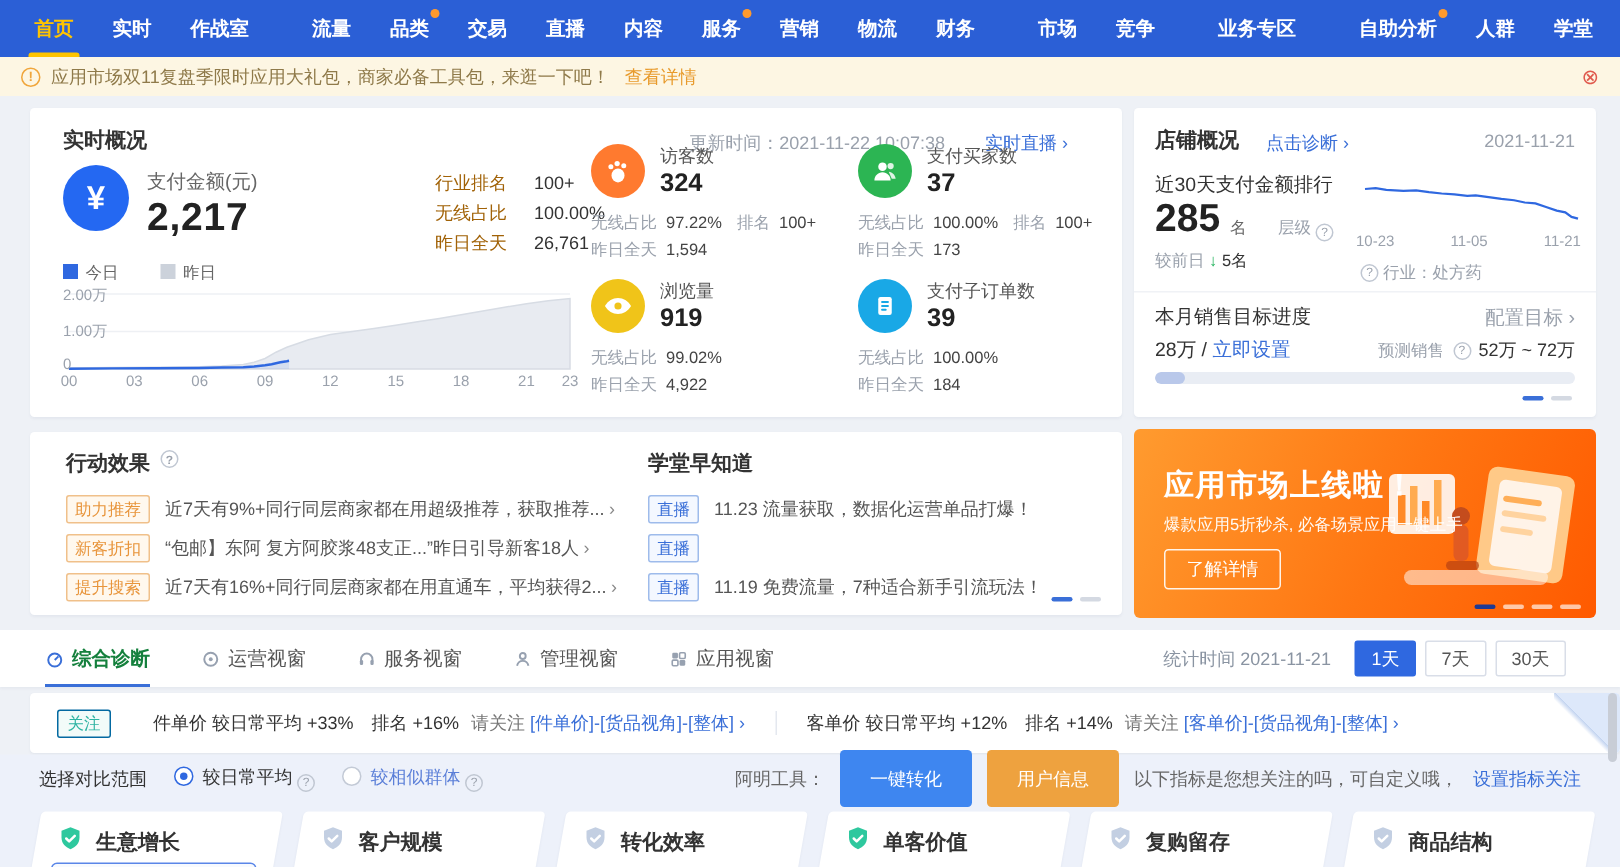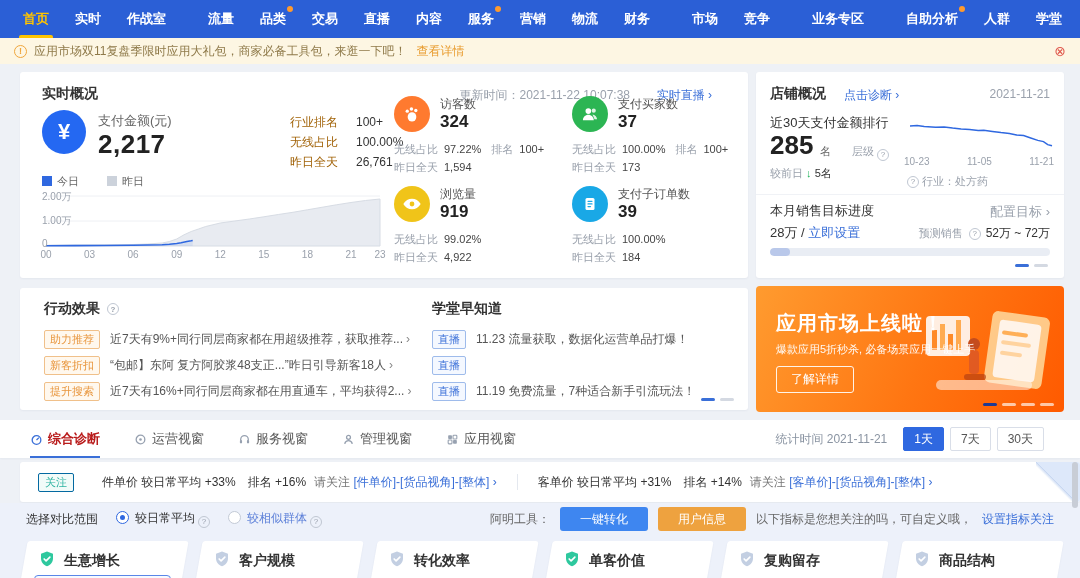--- a/index.html
+++ b/index.html
@@ -72,40 +72,40 @@
   .forecast { position:absolute; right:14px; top:153px; font-size:11px; color:#9aa1ac; display:flex; align-items:center; gap:3px; }
   .forecast .fv { color:#333; font-size:12px; margin-left:2px; }
   .progress { position:absolute; left:14px; top:176px; width:280px; height:8px; border-radius:4px; background:#e9edf4; overflow:hidden; }
   .progress .fill { height:100%; width:7%; background:#b9c8ea; border-radius:4px; }
   .dash-ind { position:absolute; display:flex; gap:5px; }
   .dash { width:14px; height:3px; border-radius:2px; background:#d4d9e2; }
   .dash.on { background:#3a6fd8; }
 
   
   .actions { left:20px; top:288px; width:728px; height:122px; }
-  .act-title { position:absolute; left:24px; top:12px; font-size:14px; font-weight:bold; color:#333; display:flex; align-items:center; gap:4px; }
+  .act-title { position:absolute; left:24px; top:12px; font-size:14px; font-weight:bold; color:#333; display:flex; gap:4px; }
   .act-list { position:absolute; left:24px; top:38px; }
   .act-row { display:flex; align-items:center; height:26px; font-size:12px; color:#555; white-space:nowrap; }
   .act-tag { display:inline-block; min-width:52px; text-align:center; font-size:11px; color:#e8953c; background:#fff8ee; border:1px solid #f0c08a; border-radius:2px; padding:1px 5px; margin-right:10px; cursor:pointer; }
   .act-more { color:#888; margin-left:3px; }
   .sch-title { position:absolute; left:412px; top:12px; font-size:14px; font-weight:bold; color:#333; }
   .sch-list { position:absolute; left:412px; top:38px; }
   .sch-tag { display:inline-block; min-width:34px; text-align:center; font-size:11px; color:#3a6fd8; background:#f4f8ff; border:1px solid #9ebbeb; border-radius:2px; padding:1px 5px; margin-right:10px; cursor:pointer; }
 
   
   .banner { position:absolute; left:756px; top:286px; width:308px; height:126px; border-radius:4px; background:linear-gradient(115deg,#ff9b2f 0%,#ff7612 55%,#ff5a00 100%); overflow:hidden; cursor:pointer; }
   .bn-title { position:absolute; left:20px; top:24px; font-size:20px; font-weight:bold; color:#fff; letter-spacing:1px; }
   .bn-sub { position:absolute; left:20px; top:56px; font-size:11px; color:rgba(255,255,255,.95); }
   .bn-btn { position:absolute; left:20px; top:80px; font-size:12px; color:#fff; border:1px solid rgba(255,255,255,.9); border-radius:3px; padding:4px 14px; background:transparent; cursor:pointer; }
   .bn-art { position:absolute; right:6px; top:10px; width:140px; height:110px; }
 
   
   .tabbar { position:absolute; left:0; top:420px; width:1080px; height:38px; background:#fff; display:flex; align-items:center; padding:0 36px 0 30px; box-shadow:0 1px 2px rgba(30,50,90,.05); }
   .tab { position:relative; display:flex; align-items:center; gap:5px; font-size:13px; color:#555; margin-right:34px; height:38px; cursor:pointer; }
-  .tab.active { color:#b91c1c; font-weight:bold; }
+  .tab.active { color:#15803d; font-weight:bold; }
   .tab.active::after { content:""; position:absolute; left:0; right:0; bottom:0; height:2px; background:#3a6fd8; }
   .tab .ticon { display:inline-flex; }
   .stats { margin-left:auto; display:flex; align-items:center; gap:8px; }
   .stats-label { font-size:12px; color:#8a94a2; margin-right:8px; }
   .range-btn { font-size:12px; height:24px; padding:0 10px; display:inline-flex; align-items:center; border:1px solid #d9dee8; background:#fff; color:#555; border-radius:2px; cursor:pointer; }
   .range-btn.active { background:#2f68e0; border-color:#2f68e0; color:#fff; }
 
   
   .focus { left:20px; top:462px; width:1060px; height:40px; display:flex; align-items:center; padding:0 18px; overflow:hidden; }
   .focus-badge { font-size:11px; color:#2fb3a2; border:1px solid #0369a1; background:#f2fbf9; border-radius:2px; padding:1px 6px; margin-right:28px; }
@@ -119,21 +119,21 @@
   
   .bottom { position:absolute; left:0; top:503px; width:1080px; height:75px; background:#edf1fa; }
   .compare { display:flex; align-items:center; height:32px; padding:0 26px; font-size:12px; color:#333; }
   .radio { display:inline-block; width:13px; height:13px; border-radius:50%; border:1px solid #c3cad6; background:#fff; margin:0 6px 0 18px; vertical-align:-2px; cursor:pointer; position:relative; }
   .radio.sel { border-color:#2f68e0; }
   .radio.sel::after { content:""; position:absolute; left:3px; top:3px; width:5px; height:5px; border-radius:50%; background:#2f68e0; }
   .opt-alt { color:#5b7fd8; }
   .qmark { display:inline-flex; align-items:center; justify-content:center; width:12px; height:12px; border:1px solid #c0c7d2; border-radius:50%; color:#9aa1ac; font-size:8px; margin-left:3px; vertical-align:-2px; }
   .tools { margin-left:auto; display:flex; align-items:center; gap:10px; }
   .tools-label { color:#666; }
-  .tool-btn { width:88px; height:24px; display:inline-flex; align-items:center; justify-content:center; color:#fff; font-size:12px; border:none; border-radius:3px; cursor:pointer; }
+  .tool-btn { width:88px; height:38px; display:inline-flex; align-items:center; justify-content:center; color:#fff; font-size:12px; border:none; border-radius:3px; cursor:pointer; }
   .tools .tip { color:#666; }
   .tools .lnk { color:#3a6fd8; cursor:pointer; }
   .kcards { display:flex; gap:14px; margin:6px 22px 0; height:64px; }
   .kcard { flex:1; background:#fff; border-radius:3px; transform:skewX(-10deg); position:relative; box-shadow:0 1px 2px rgba(30,50,90,.06); }
   .kcard-in { transform:skewX(10deg); position:absolute; inset:0; padding:9px 12px 0 16px; }
   .kcard-head { display:flex; align-items:center; gap:8px; }
   .kcard-title { font-size:14px; font-weight:bold; color:#333; }
   .kcard-box { position:absolute; left:12px; right:12px; top:34px; height:26px; border:1px solid #5a86e8; border-radius:4px; background:#f7faff; }
 
   .scrollbar { position:absolute; right:2px; top:462px; width:6px; height:46px; border-radius:3px; background:#c8cdd6; }
@@ -467,21 +467,21 @@
           <button class="range-btn">30天</button>
         </span>
     </div>
   </div>
 
   <section class="card focus">
     <span class="focus-badge">关注</span>
     <span id="focus-groups" style="display:flex;align-items:center">
         <span class="focus-group"><span>件单价 </span><span>较日常平均 +33%　</span><span>排名 +16%</span><span class="tip">请关注 </span><span class="lnk">[件单价]-[货品视角]-[整体] ›</span></span>
         <span class="focus-sep"></span>
-        <span class="focus-group"><span>客单价 </span><span>较日常平均 +31%　</span><span>排名 +14%</span><span class="tip">请关注 </span><span class="lnk">[客单价]-[货品视角]-[整体] ›</span></span>
+        <span class="focus-group"><span>客单价 </span><span>较日常平均 +12%　</span><span>排名 +14%</span><span class="tip">请关注 </span><span class="lnk">[客单价]-[货品视角]-[整体] ›</span></span>
       </span>
     <div class="fold"></div>
   </section>
 
   <div class="bottom">
     <div class="compare">
       <span>选择对比范围</span>
       <span id="compare-opts"><span class="radio sel"></span><span>较日常平均</span><span class="qmark">?</span><span class="radio"></span><span class="opt-alt">较相似群体</span><span class="qmark">?</span></span>
       <span class="tools">
         <span class="tools-label">阿明工具：</span>

